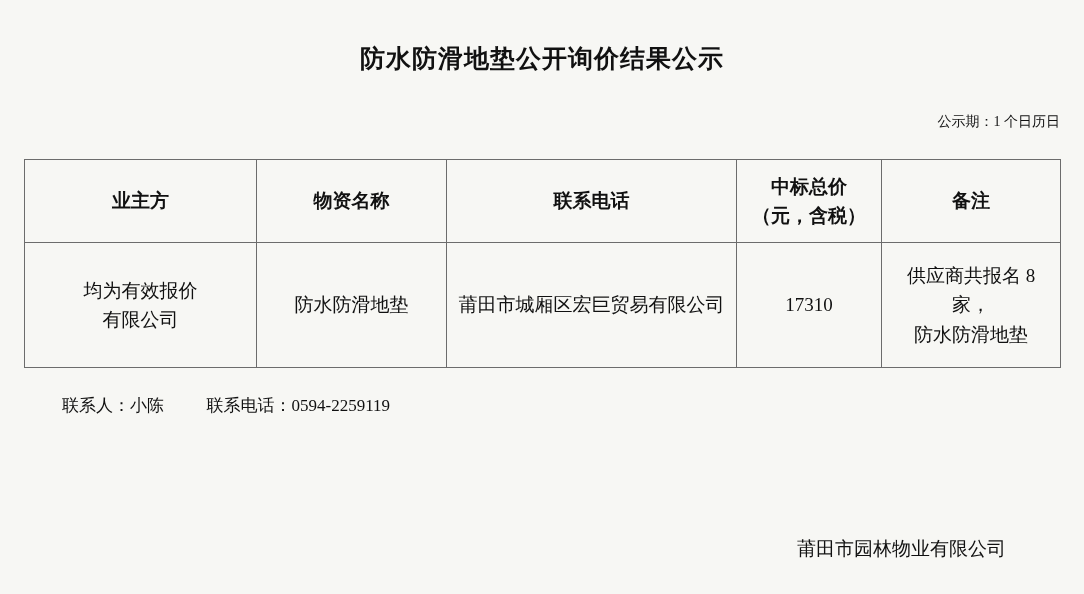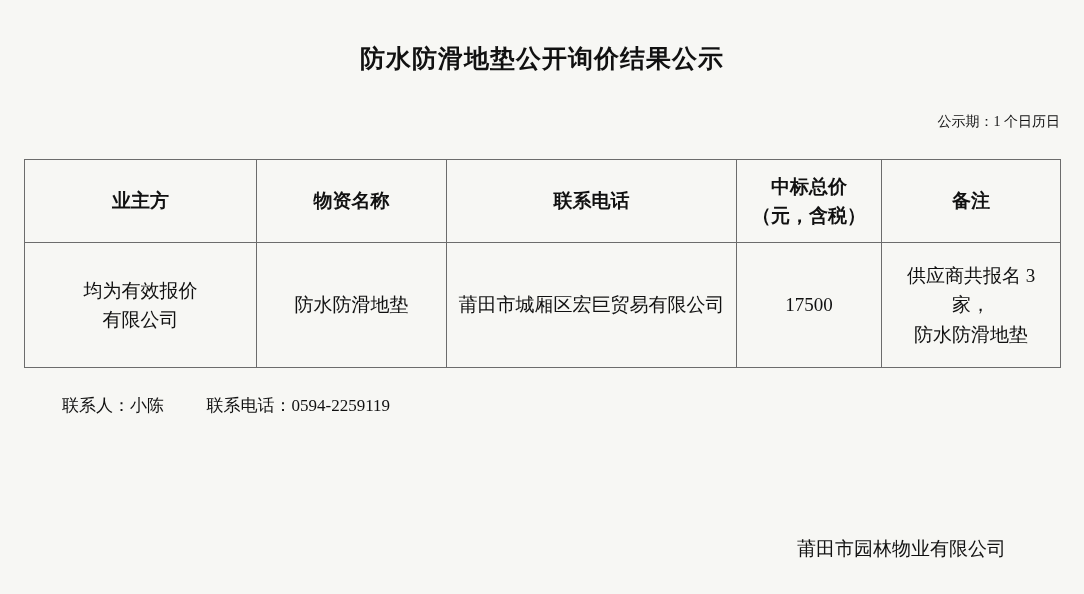--- a/index.html
+++ b/index.html
@@ -127,23 +127,23 @@
         </tr>
       </thead>
       <tbody>
         <tr>
           <td class="cell-two-line">
             <span>均为有效报价</span>
             <span>有限公司</span>
           </td>
           <td>防水防滑地垫</td>
           <td>莆田市城厢区宏巨贸易有限公司</td>
-          <td>17500</td>
+          <td>17310</td>
           <td class="cell-two-line">
-            <span>供应商共报名 3 家，</span>
+            <span>供应商共报名 8 家，</span>
             <span>防水防滑地垫</span>
           </td>
         </tr>
       </tbody>
     </table>
   </div>
 
   <div class="contact-line">
     <span>联系人：小陈</span>
     <span class="gap"></span>

